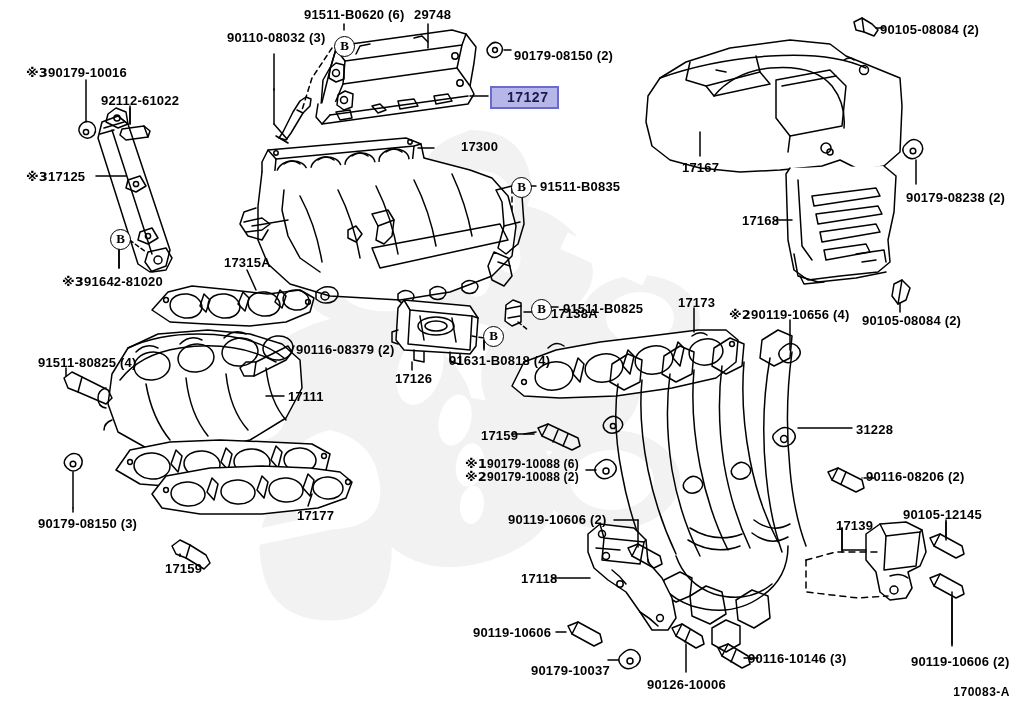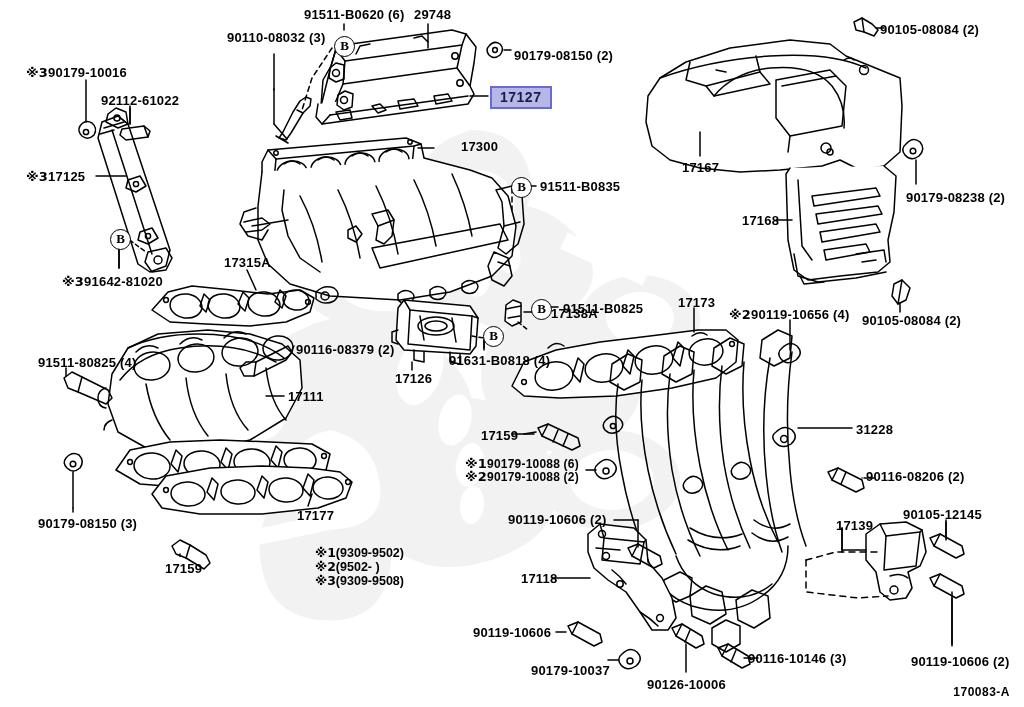--- a/index.html
+++ b/index.html
@@ -21,21 +21,21 @@
     line-height:1;
   }
   .lbl.sm{font-size:12px;}
   .hl{
     position:absolute;
     background:#b6b6e8;
     border:2px solid #6b6bcf;
     color:#1a1a4a;
     font-weight:bold;
     font-size:14px;
-    padding:2px 9px 3px 8px;
+    padding:2px 9px 3px 15px;
     line-height:1;
     letter-spacing:.5px;
   }
   .star{font-family:"DejaVu Sans", sans-serif;font-size:13px;font-weight:bold;}
   .legend{position:absolute;left:315px;top:546px;font-size:12.5px;font-weight:bold;line-height:14px;}
   .legend div{white-space:nowrap;}
   .legend .star{font-size:12.5px;}
   .docid{position:absolute;right:14px;bottom:8px;font-size:12px;font-weight:bold;letter-spacing:.5px;}
   .bcirc{position:absolute;width:19px;height:19px;border:1.6px solid #000;border-radius:50%;
          font-size:13px;font-weight:bold;text-align:center;line-height:18px;background:#fff;
@@ -579,21 +579,16 @@
   <div class="lbl" style="left:165px;top:562px;">17159</div>
   <div class="lbl" style="left:521px;top:572px;">17118</div>
   <div class="lbl" style="left:473px;top:626px;">90119-10606</div>
   <div class="lbl" style="left:748px;top:652px;">90116-10146 (3)</div>
   <div class="lbl" style="left:531px;top:664px;">90179-10037</div>
   <div class="lbl" style="left:647px;top:678px;">90126-10006</div>
   <div class="lbl" style="left:911px;top:655px;">90119-10606 (2)</div>
 
   <div class="hl" style="left:490px;top:86px;">17127</div>
 
-  <div class="legend">
-    <div><span class="star">※1</span><span>(9309-9502)</span></div>
-    <div><span class="star">※2</span><span>(9502-     )</span></div>
-    <div><span class="star">※3</span><span>(9309-9508)</span></div>
-  </div>
 
   <div class="docid">170083-A</div>
 
 </div>
 
 </body></html>

